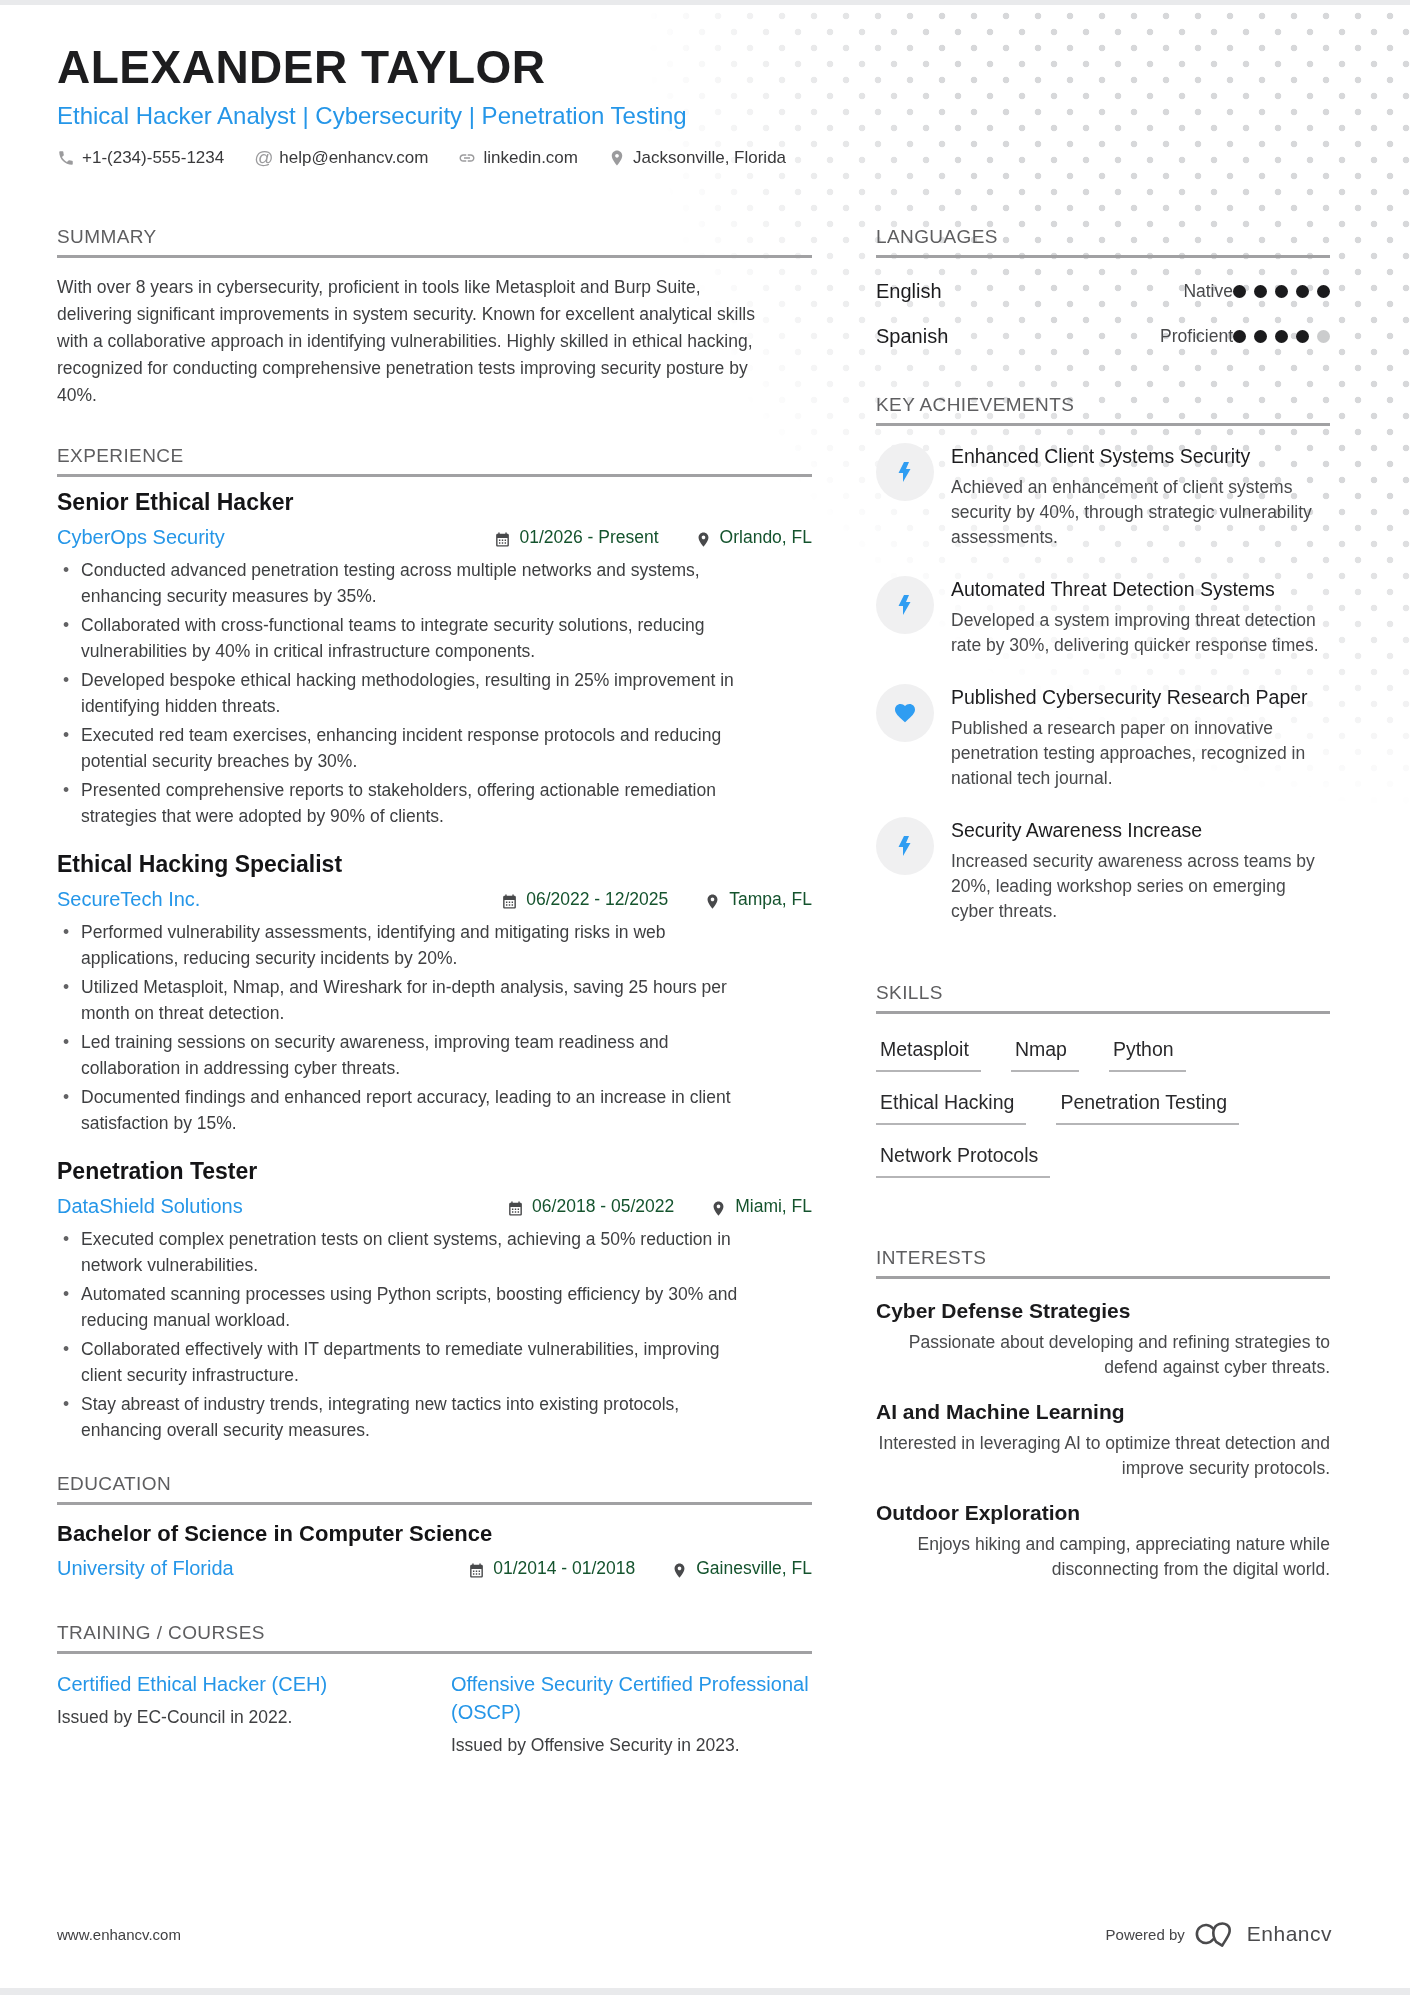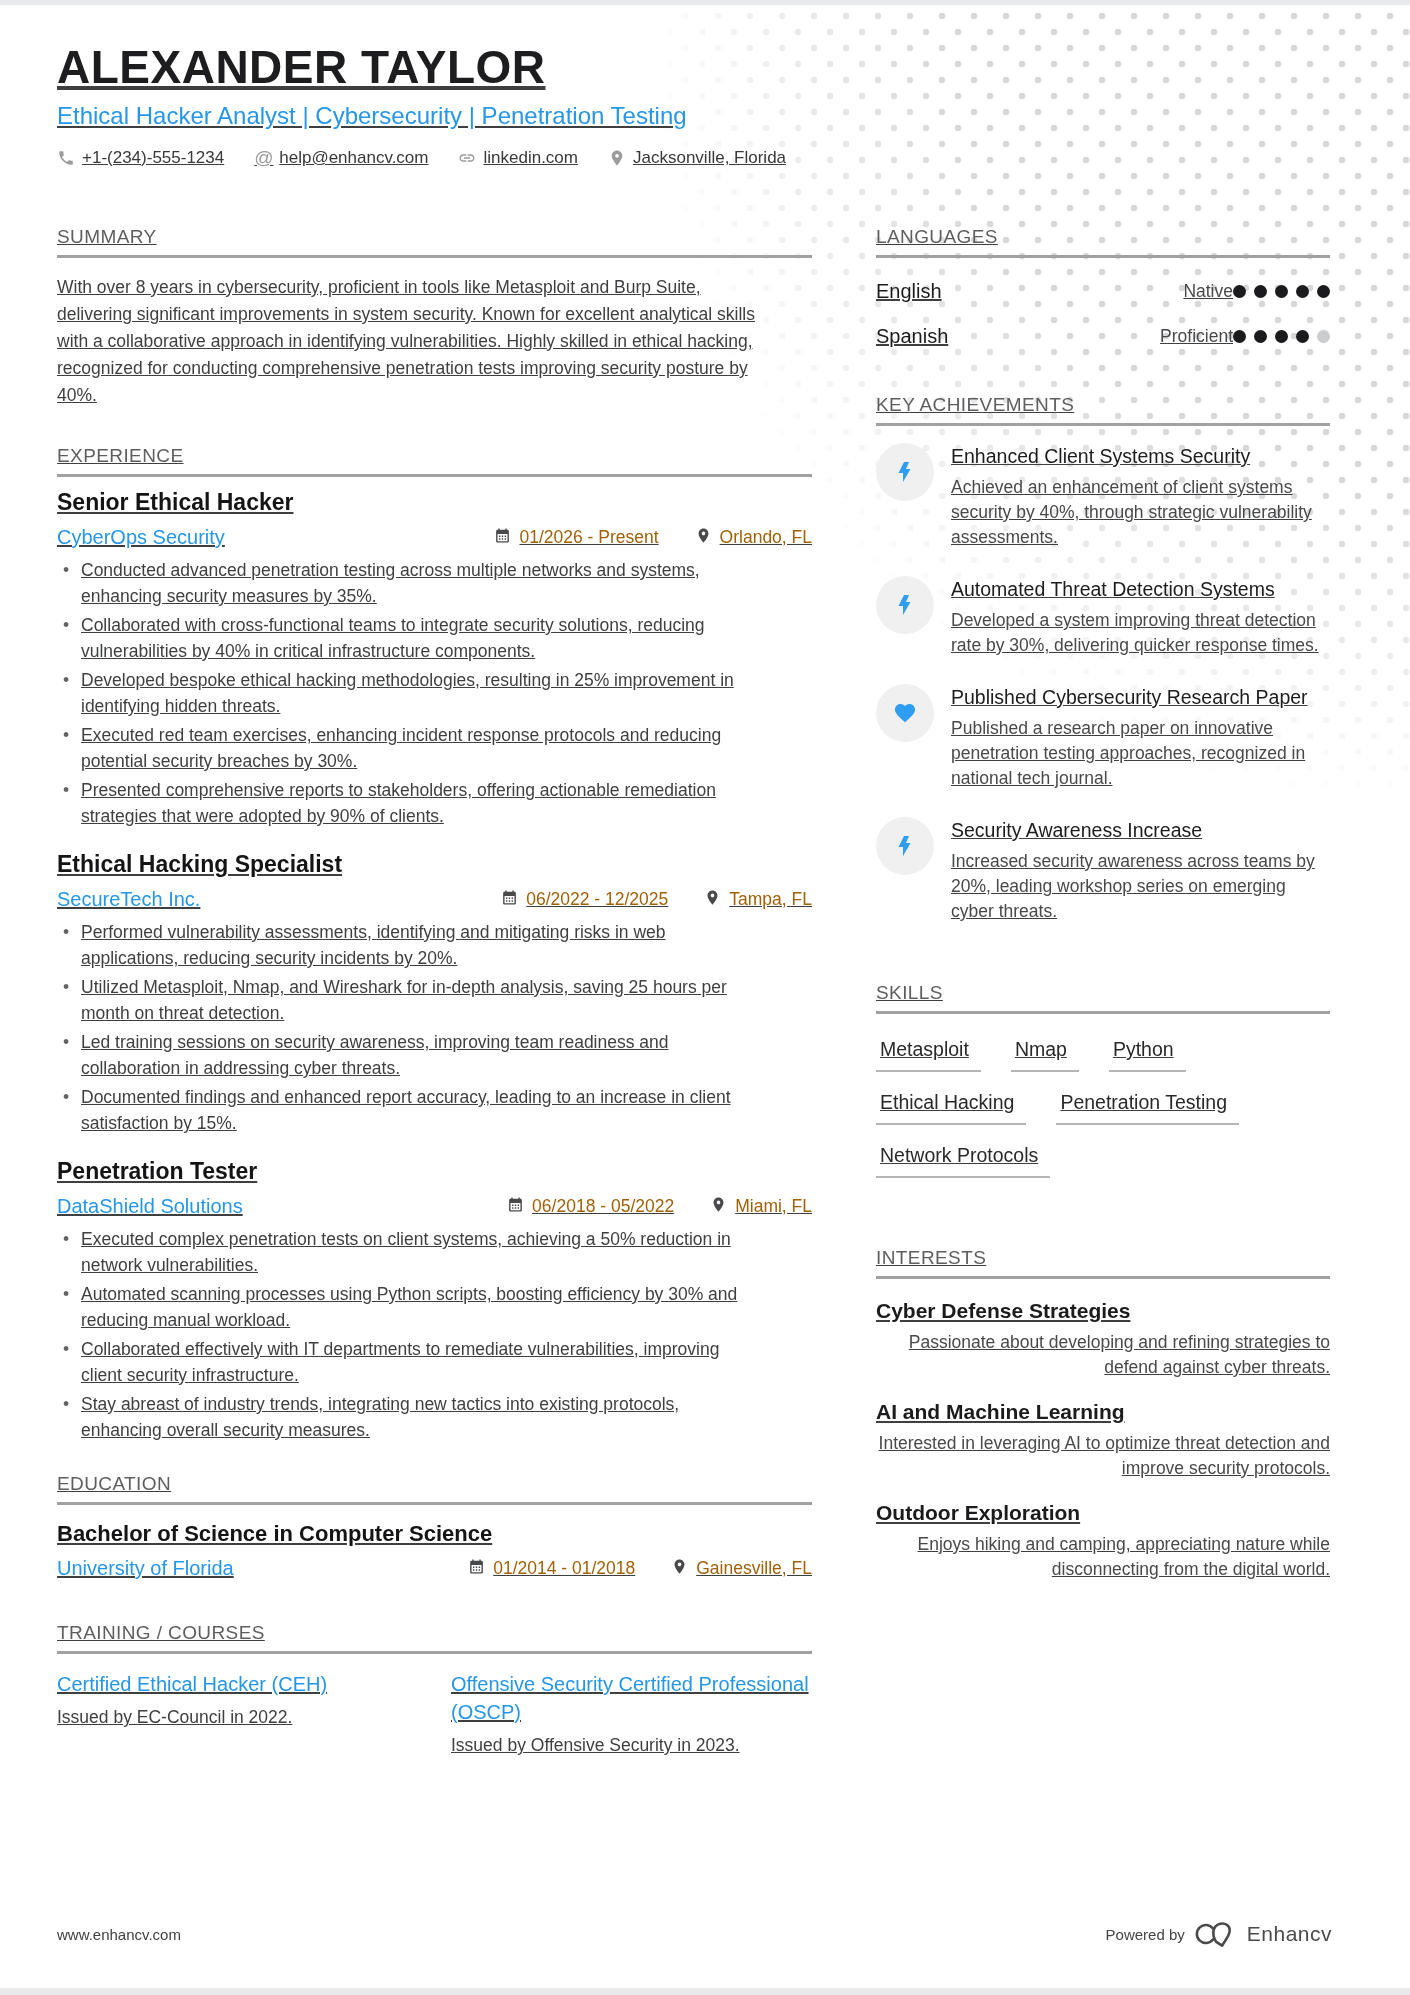--- a/index.html
+++ b/index.html
@@ -1,20 +1,20 @@
 <!DOCTYPE html>
 <html><head>
 <meta charset="utf-8">
 <style>
   * { margin:0; padding:0; box-sizing:border-box; }
   html,body { background:#e9eaec; }
   body { font-family:"Liberation Sans", sans-serif; color:#3e3f41; }
   .page {
     position:relative; width:1410px; height:1995px; margin:0 auto;
-    background:#ffffff; overflow:hidden;text-decoration:underline;
+    background:#ffffff; overflow:hidden;
   }
   .edge { position:absolute; left:0; width:100%; height:5px; background:#e9eaec; z-index:5; }
   .edge.top { top:0; } .edge.bottom { bottom:0; height:7px; }
 
   
   .dots-backdrop {
     position:absolute; top:0; right:0; width:900px; height:1150px; z-index:0;
     background-image:
       radial-gradient(circle, #d7d8da 3.1px, transparent 3.6px),
       radial-gradient(circle, #d7d8da 3.1px, transparent 3.6px);
@@ -47,21 +47,21 @@
 
   
   .summary-text { margin-top:16px; font-size:17.5px; line-height:27px; color:#3e3f41; max-width:700px; }
 
   
   .section { margin-top:36px; }
   .job { margin-top:12px; margin-bottom:22px; }
   .job-title { font-size:23px; font-weight:600; color:#141416; }
   .job-meta-row { display:flex; align-items:center; margin-top:10px; margin-bottom:8px; }
   .company { font-size:20px; color:#2596e8; flex:1; }
-  .meta { display:flex; align-items:flex-start; gap:8px; font-size:17.5px; color:#a16207; }
+  .meta { display:flex; align-items:flex-end; gap:8px; font-size:17.5px; color:#14532d; }
   .meta + .meta { margin-left:36px; }
   .micon { width:17px; height:17px; display:inline-flex; }
   ul.bullets { list-style:none; max-width:700px; }
   ul.bullets li { position:relative; padding-left:24px; font-size:17.5px; line-height:26px; color:#3e3f41; margin-bottom:3px; }
   ul.bullets li::before { content:"•"; position:absolute; left:6px; color:#626264; }
 
   
   .degree { font-size:22px; font-weight:600; color:#141416; margin-top:16px; }
   .edu-row { margin-top:10px; }
   .courses { display:flex; gap:34px; margin-top:16px; }

